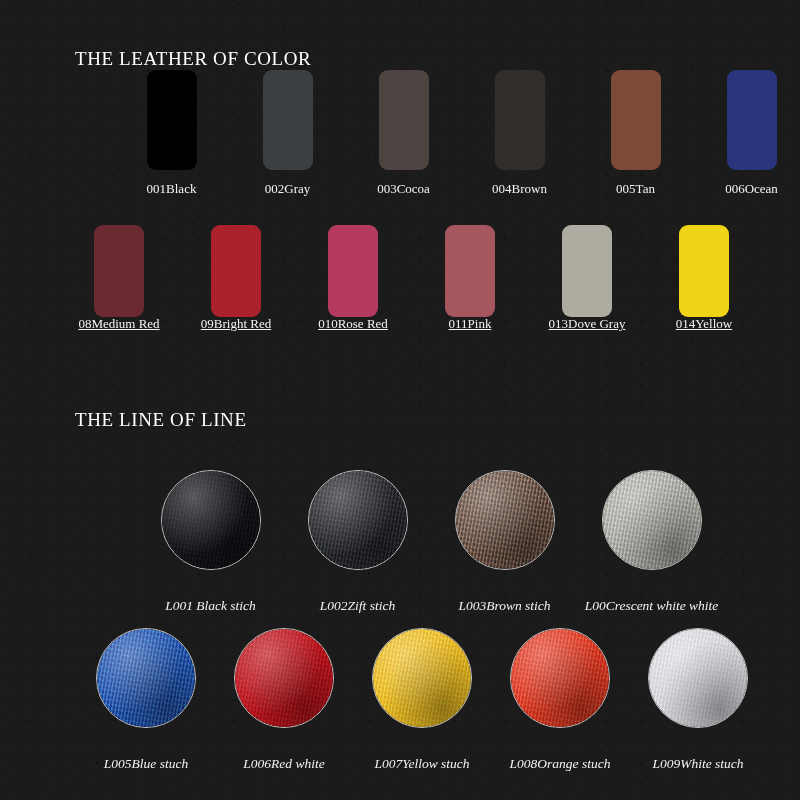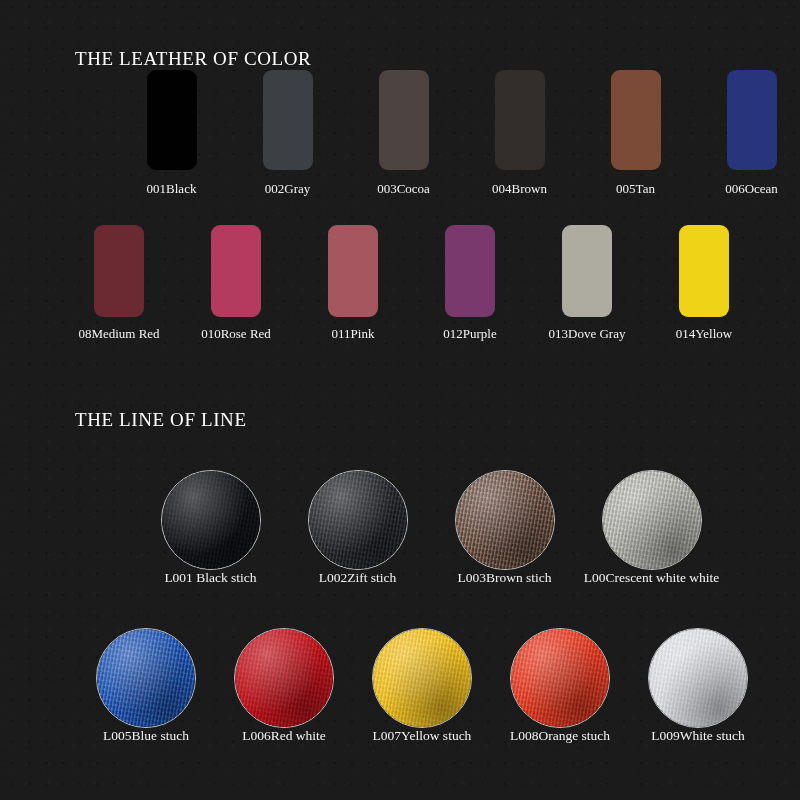--- a/index.html
+++ b/index.html
@@ -67,21 +67,21 @@
   #leather-row-2 .swatch-chip { height: 92px; }
 
   .swatch-label {
     margin-top: 12px;
     font-size: 13px;
     color: #f4f4f4;
     white-space: nowrap;
     text-align: center;
     line-height: 1;
   }
-  #leather-row-2 .swatch-label { margin-top: 10px; }
+  #leather-row-2 .swatch-label { margin-top: 0; text-decoration: underline; }
 
   
   .thread-row {
     position: absolute;
     display: flex;
     align-items: flex-start;
   }
   #thread-row-1 { left: 155px; top: 470px; gap: 36px; }
   #thread-row-2 { left: 95px;  top: 628px; gap: 36px; }
 
@@ -124,26 +124,27 @@
   }
   .thread-disc .sheen {
     position: absolute;
     inset: 0;
     border-radius: 50%;
     background:
       radial-gradient(ellipse at 32% 26%, rgba(255,255,255,.30) 0%, rgba(255,255,255,0) 58%),
       radial-gradient(ellipse at 72% 82%, rgba(0,0,0,.38) 0%, rgba(0,0,0,0) 62%);
   }
   .thread-label {
-    margin-top: 1px;
+    margin-top: 29px;
     font-size: 13.5px;
     color: #f4f4f4;
     white-space: nowrap;
     text-align: center;
     line-height: 1;
+    font-style: italic;
   }
 </style>
 </head>
 <body>
 
 <div class="page">
 
   <div class="section-title" id="leather-title">THE LEATHER OF COLOR</div>
 
   <div class="swatch-row" id="leather-row-1">
@@ -172,32 +173,32 @@
         <div class="swatch-label">006Ocean</div>
       </div>
     </div>
 
   <div class="swatch-row" id="leather-row-2">
       <div class="swatch-cell">
         <div class="swatch-chip" style="background: rgb(107, 42, 49);"></div>
         <div class="swatch-label">08Medium Red</div>
       </div>
       <div class="swatch-cell">
+        <div class="swatch-chip" style="background: rgb(170, 33, 42);"></div>
+        <div class="swatch-label">09Bright Red</div>
+      </div>
+      <div class="swatch-cell">
         <div class="swatch-chip" style="background: rgb(181, 58, 96);"></div>
         <div class="swatch-label">010Rose Red</div>
       </div>
       <div class="swatch-cell">
         <div class="swatch-chip" style="background: rgb(166, 86, 94);"></div>
         <div class="swatch-label">011Pink</div>
       </div>
       <div class="swatch-cell">
-        <div class="swatch-chip" style="background: rgb(121, 57, 109);"></div>
-        <div class="swatch-label">012Purple</div>
-      </div>
-      <div class="swatch-cell">
         <div class="swatch-chip" style="background: rgb(174, 172, 160);"></div>
         <div class="swatch-label">013Dove Gray</div>
       </div>
       <div class="swatch-cell">
         <div class="swatch-chip" style="background: rgb(238, 211, 22);"></div>
         <div class="swatch-label">014Yellow</div>
       </div>
     </div>
 
   <div class="section-title" id="line-title">THE LINE OF LINE</div>

